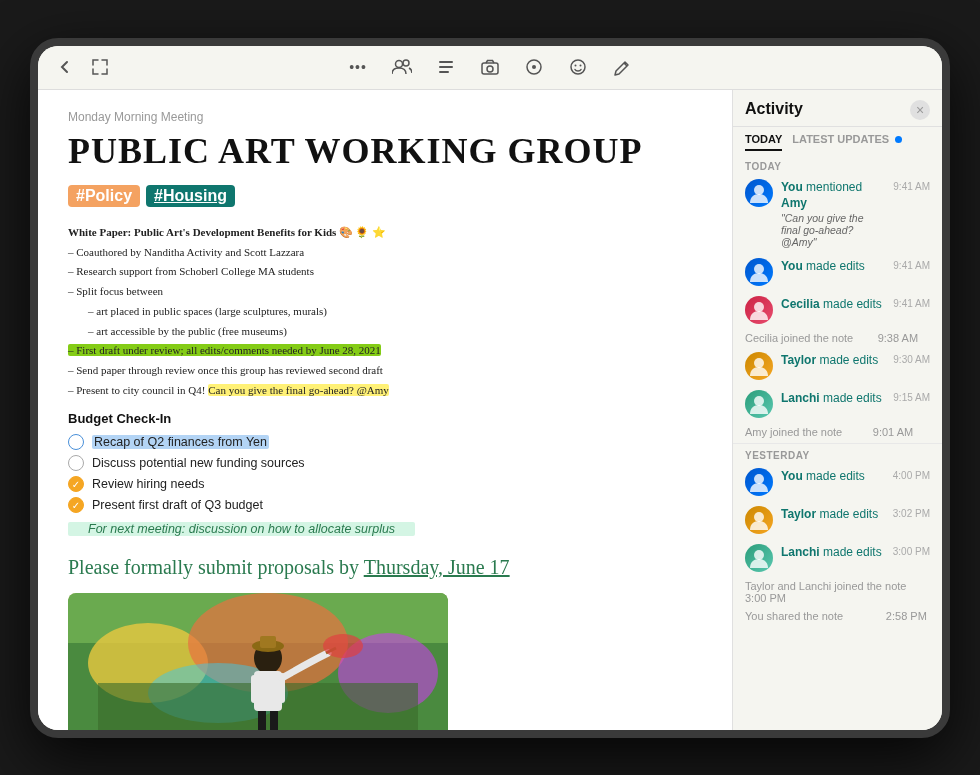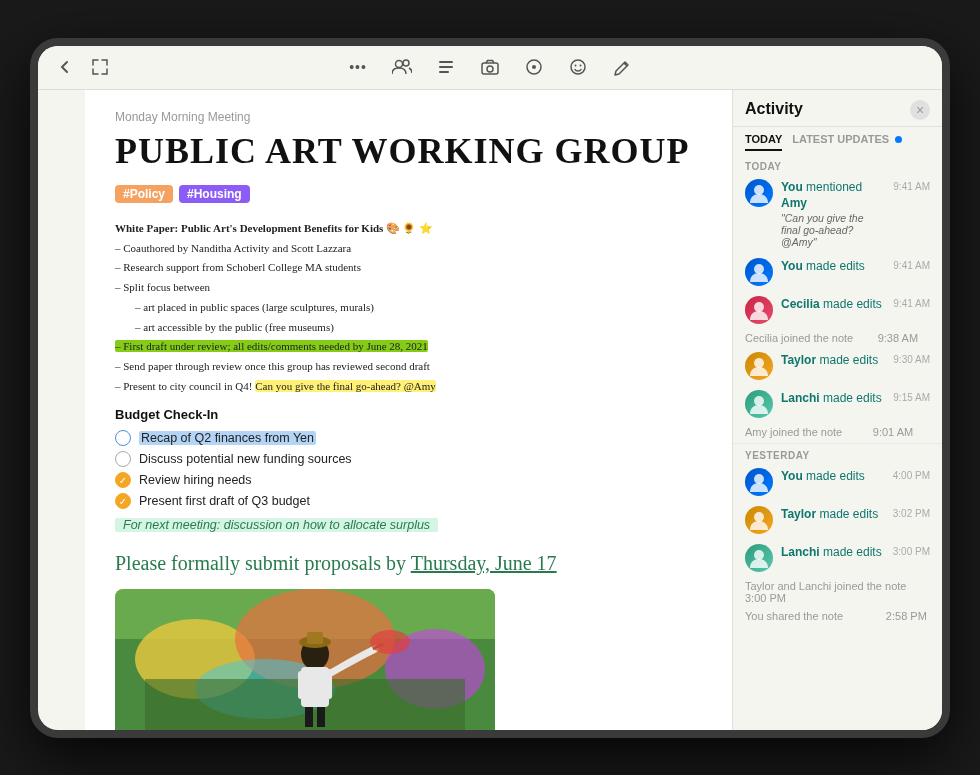--- a/index.html
+++ b/index.html
@@ -72,21 +72,20 @@
       display: flex;
       flex: 1;
       overflow: hidden;
     }
     
     .note-area {
       flex: 1;
       overflow-y: auto;
       padding: 20px 30px;
       background: #fff;
-      margin-left: 47px;
     }
     .note-meta {
       font-size: 12px;
       color: #999;
       margin-bottom: 8px;
     }
     .note-title {
       font-size: 36px;
       font-weight: 900;
       font-family: 'Georgia', serif;
@@ -97,26 +96,26 @@
       line-height: 1.1;
     }
     .tag-container {
       display: flex;
       gap: 6px;
       margin-bottom: 16px;
     }
     .tag {
       background: #f4a261;
       color: #fff;
-      font-size: 12px;
+      font-size: 16px;
       font-weight: 600;
       padding: 2px 8px;
       border-radius: 4px;
     }
-    .tag.housing { background: #8b5cf6; }
+    .tag.housing { background: #0f766e; text-decoration: underline; }
     .note-line {
       font-size: 11px;
       color: #222;
       line-height: 1.7;
       margin-bottom: 1px;
       font-family: Liberation Serif, serif;
     }
     .note-line.indent {
       padding-left: 20px;
     }
@@ -168,21 +167,21 @@
       background: #b3d4f5;
       border-radius: 2px;
       padding: 0 2px;
     }
     .note-italic {
       font-style: italic;
       color: #2a7a4f;
       font-size: 12.5px;
       background: #d4f5e4;
       border-radius: 2px;
-      padding: 0 8px;
+      padding: 0 20px;
       margin-bottom: 10px;
       display: inline-block;
     }
     .handwritten-text {
       font-family: 'Bradley Hand', 'Comic Sans MS', cursive;
       color: #2a7a4f;
       font-size: 20px;
       margin-top: 10px;
       margin-bottom: 14px;
     }

